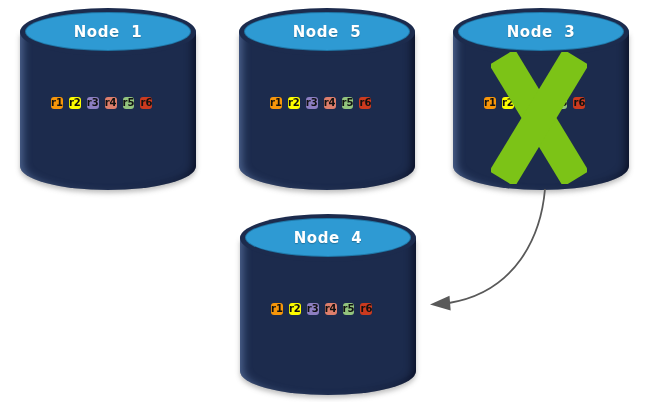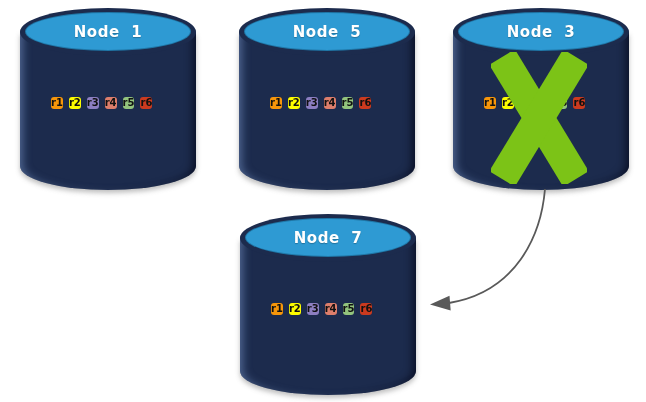--- a/index.html
+++ b/index.html
@@ -141,21 +141,21 @@
     <svg class="x-mark" viewBox="0 0 96 132" aria-hidden="true">
       <line class="x-line" x1="11" y1="5" x2="85" y2="127"></line>
       <line class="x-line" x1="85" y1="5" x2="11" y2="127"></line>
     </svg>
   </div>
 
   <div class="node" style="left:240px;top:214px;height:181px;">
     <div class="cyl-body"></div>
     <div class="cyl-cap">
       <div class="cyl-cap-inner">
-        <span class="node-title">Node 7</span>
+        <span class="node-title">Node 4</span>
       </div>
     </div>
     <div class="bars">
       <div class="bar" style="background: rgb(247, 150, 10);">
           <span>r1</span>
         </div>
       <div class="bar" style="background: rgb(253, 253, 0);">
           <span>r2</span>
         </div>
       <div class="bar" style="background: rgb(140, 126, 193);">

